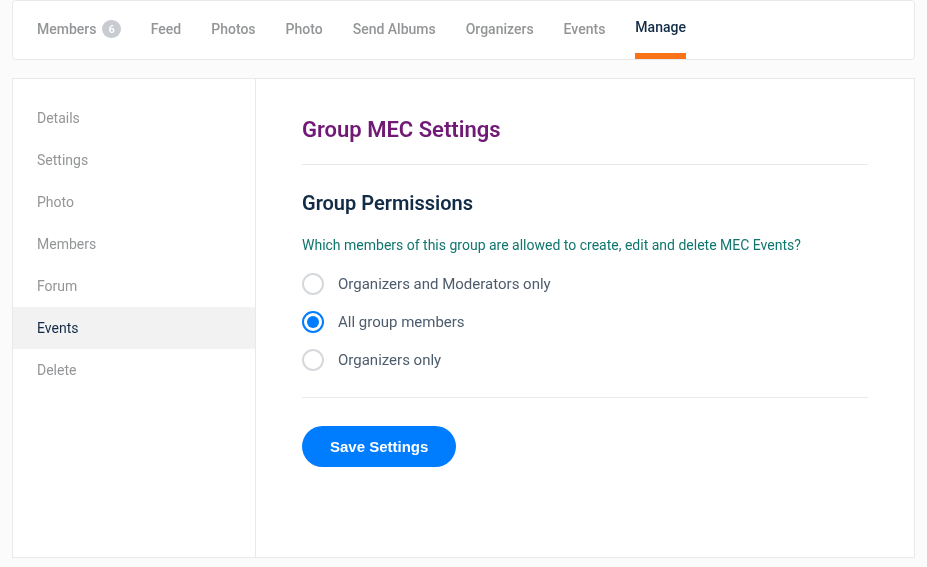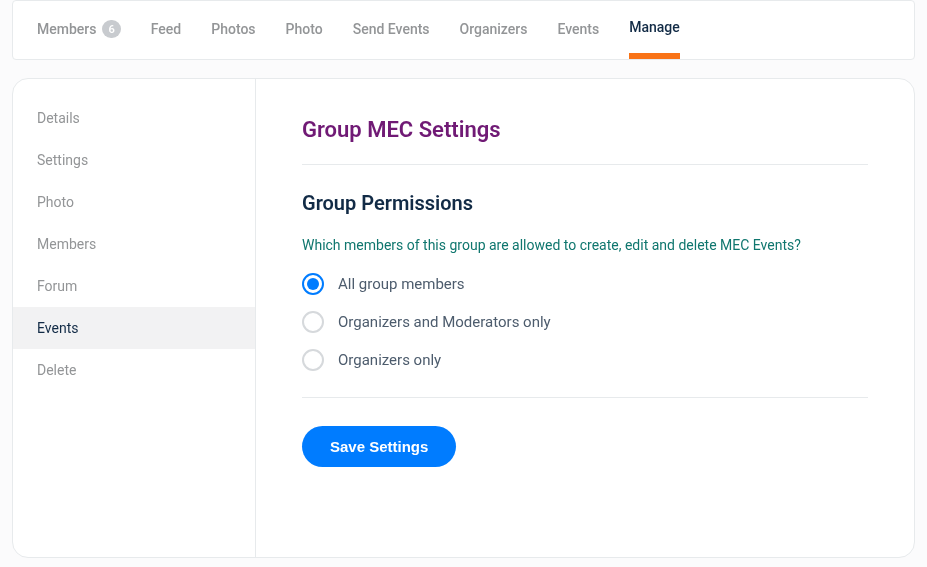--- a/index.html
+++ b/index.html
@@ -52,21 +52,21 @@
       align-items: center;
       justify-content: center;
       padding: 0 6px;
       font-weight: 600;
     }
     .content-wrap {
       display: flex;
       margin: 0 12px;
       background: #ffffff;
       border: 1px solid #e7eaec;
-      border-radius: 16px;
+      border-radius: 0;
       min-height: 480px;
     }
     .sidebar {
       width: 243px;
       border-right: 1px solid #e7eaec;
       padding: 18px 0;
     }
     .sidebar-item {
       padding: 13px 24px;
       font-size: 14px;
@@ -164,21 +164,21 @@
   <div class="top-tab">
     <span>Feed</span>
   </div>
   <div class="top-tab">
     <span>Photos</span>
   </div>
   <div class="top-tab">
     <span>Photo</span>
   </div>
   <div class="top-tab">
-    <span>Send Events</span>
+    <span>Send Albums</span>
   </div>
   <div class="top-tab">
     <span>Organizers</span>
   </div>
   <div class="top-tab">
     <span>Events</span>
   </div>
   <div class="top-tab active">
     <span>Manage</span>
   </div>
@@ -209,31 +209,31 @@
     </div>
   </div>
 
   <div class="main">
     <h1 class="page-title">Group MEC Settings</h1>
     <hr class="hr">
     <h2 class="section-title">Group Permissions</h2>
     <p class="help-text">Which members of this group are allowed to create, edit and delete MEC Events?</p>
 
     <div class="radio-row">
+      <span class="radio-outer"></span>
+      <span class="radio-label">Organizers and Moderators only</span>
+    </div>
+    <div class="radio-row">
       <span class="radio-outer checked">
           <span class="radio-inner"></span>
         </span>
       <span class="radio-label">All group members</span>
     </div>
     <div class="radio-row">
       <span class="radio-outer"></span>
-      <span class="radio-label">Organizers and Moderators only</span>
-    </div>
-    <div class="radio-row">
-      <span class="radio-outer"></span>
       <span class="radio-label">Organizers only</span>
     </div>
 
     <hr class="hr2">
 
     <button class="save-btn">Save Settings</button>
   </div>
 </div>
 
 </body></html>

